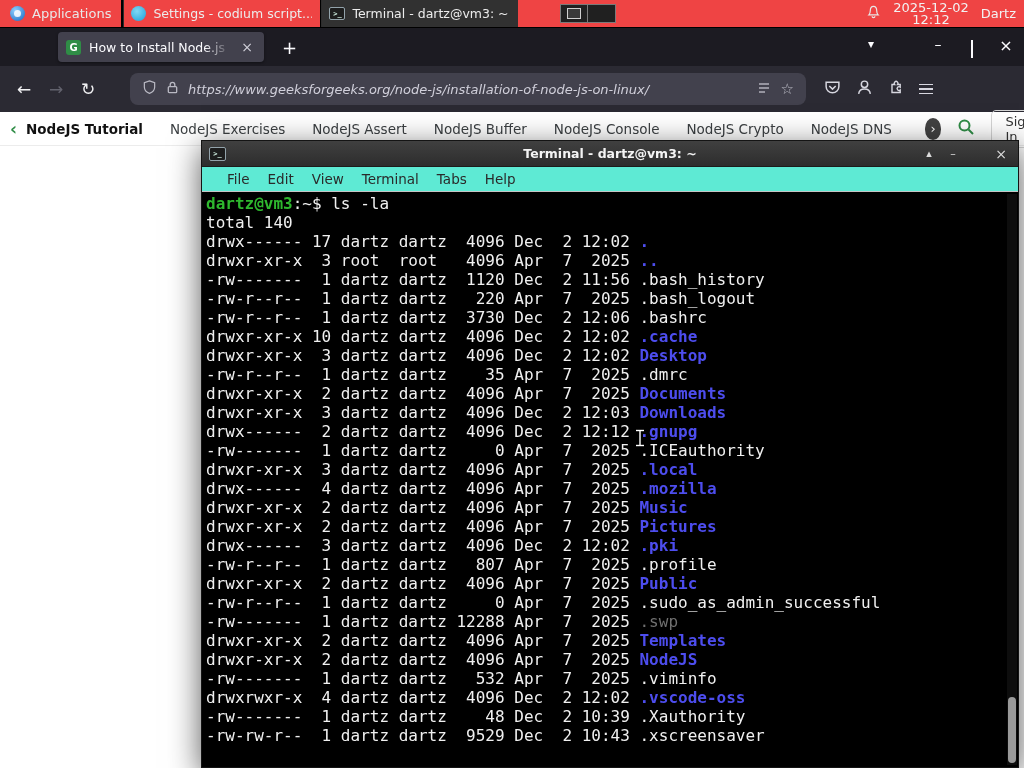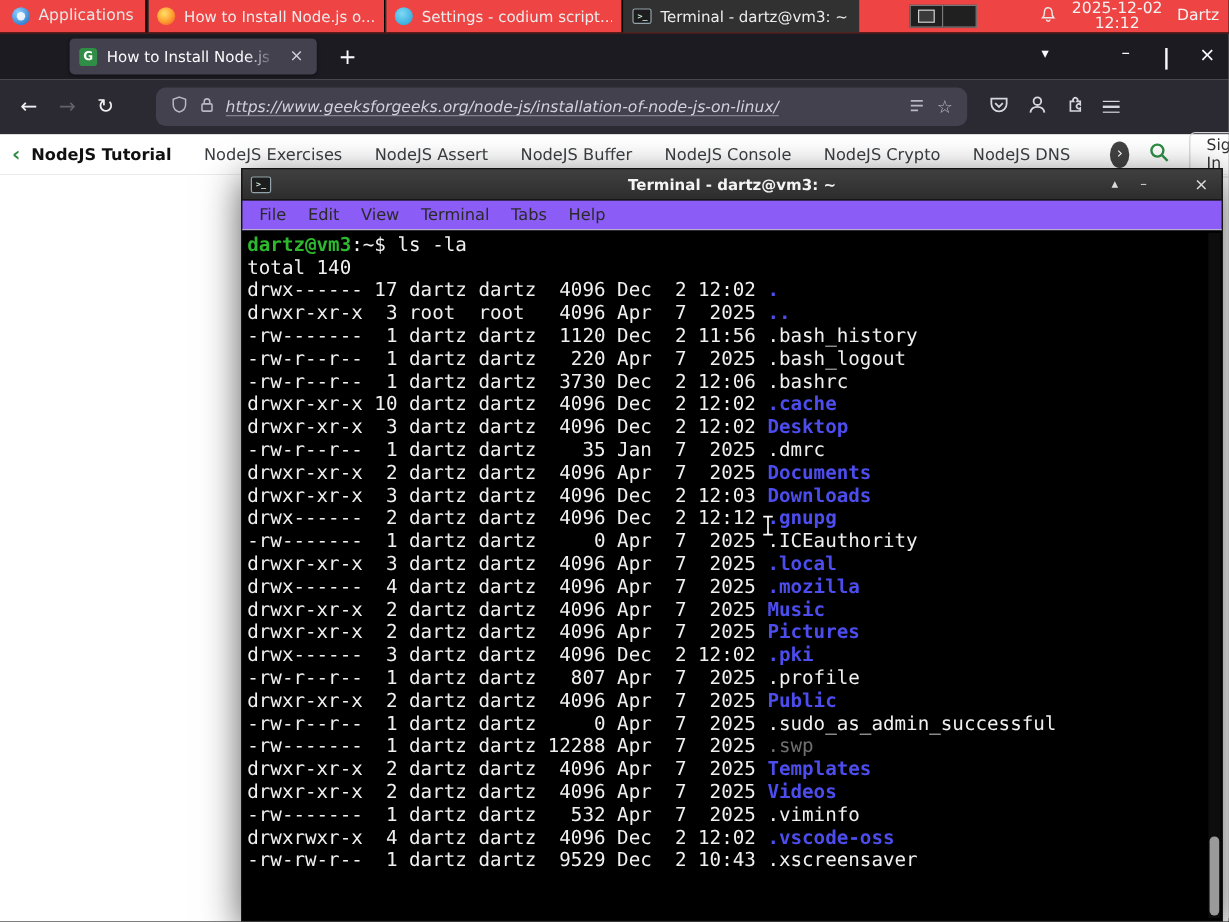--- a/index.html
+++ b/index.html
@@ -94,22 +94,22 @@
   .terminal { position:absolute; left:201px; top:140px; width:818px; height:628px;
     background:#000; border:1px solid #141414; box-shadow:0 8px 30px rgba(0,0,0,.65); z-index:10; }
   .t-titlebar { position:relative; height:26px; background:linear-gradient(#404040,#2d2d2d);
     border-bottom:1px solid #1c1c1c; display:flex; align-items:center; padding:0 7px; }
   .t-title { position:absolute; left:0; right:0; text-align:center; color:#f4f4f4;
     font-weight:bold; font-size:12.5px; pointer-events:none; }
   .t-btns { margin-left:auto; display:flex; align-items:center; gap:4px; z-index:2; }
   .t-btn { width:20px; text-align:center; color:#dcdcdc; font-size:11px; line-height:18px; }
   .t-btn .sqf { width:9px; height:9px; background:#dcdcdc; border-radius:1px; margin:0 auto; }
   .t-btn.close { font-size:14px; }
-  .t-menubar { height:25px; background:#8b5cf6; border-bottom:1px solid #c6c6c6;
-    display:flex; align-items:center; padding-left:5px; font-size:13.5px; color:#2a2a2a; }
+  .t-menubar { height:25px; background:#5eead4; border-bottom:1px solid #c6c6c6;
+    display:flex; align-items:center; padding-left:16px; font-size:13.5px; color:#2a2a2a; }
   .t-menu-item { padding:0 9px; }
   .t-body { position:relative; height:575px; background:#000; padding:2px 0 0 4px; overflow:hidden;
     font-family:"DejaVu Sans Mono","Liberation Mono",monospace; font-size:16px; line-height:19px; color:#f0f0f0; }
   .term-line { white-space:pre; height:19px; }
   .c-green { color:#2eb82e; font-weight:bold; }
   .c-dir { color:#4d4dee; font-weight:bold; }
   .c-dim { color:#707070; }
   .t-scroll { position:absolute; right:1px; top:2px; bottom:2px; width:10px; background:rgba(255,255,255,0.05); }
   .t-thumb { position:absolute; left:1px; bottom:2px; width:8px; height:66px; background:#9a9a9a; border-radius:4px; }
 
@@ -121,24 +121,20 @@
 
 <div>
 
   <div class="taskbar">
     <div class="tb-app">
       <span class="app-ico"></span>
       <span>Applications</span>
     </div>
     <div class="tb-sep"></div>
 
-    <div class="tb-win">
-      <span class="ff-ico"></span>
-      <span class="tb-title">How to Install Node.js o...</span>
-    </div>
     <div class="tb-win">
       <span class="codium-ico"></span>
       <span class="tb-title">Settings - codium script...</span>
     </div>
     <div class="tb-win active">
       <span class="term-ico">&gt;_</span>
       <span class="tb-title">Terminal - dartz@vm3: ~</span>
     </div>
 
     <div class="pager">
@@ -282,38 +278,39 @@
       <div class="term-line"><span class="c-green">dartz@vm3</span><span>:~$ </span><span>ls -la</span></div>
       <div class="term-line">total 140</div>
       <div>
           <div class="term-line"><span>drwx------ 17 dartz dartz  4096 Dec  2 12:02 </span><span class="c-dir">.</span></div>
           <div class="term-line"><span>drwxr-xr-x  3 root  root   4096 Apr  7  2025 </span><span class="c-dir">..</span></div>
           <div class="term-line"><span>-rw-------  1 dartz dartz  1120 Dec  2 11:56 </span><span class="">.bash_history</span></div>
           <div class="term-line"><span>-rw-r--r--  1 dartz dartz   220 Apr  7  2025 </span><span class="">.bash_logout</span></div>
           <div class="term-line"><span>-rw-r--r--  1 dartz dartz  3730 Dec  2 12:06 </span><span class="">.bashrc</span></div>
           <div class="term-line"><span>drwxr-xr-x 10 dartz dartz  4096 Dec  2 12:02 </span><span class="c-dir">.cache</span></div>
           <div class="term-line"><span>drwxr-xr-x  3 dartz dartz  4096 Dec  2 12:02 </span><span class="c-dir">Desktop</span></div>
-          <div class="term-line"><span>-rw-r--r--  1 dartz dartz    35 Jan  7  2025 </span><span class="">.dmrc</span></div>
+          <div class="term-line"><span>-rw-r--r--  1 dartz dartz    35 Apr  7  2025 </span><span class="">.dmrc</span></div>
           <div class="term-line"><span>drwxr-xr-x  2 dartz dartz  4096 Apr  7  2025 </span><span class="c-dir">Documents</span></div>
           <div class="term-line"><span>drwxr-xr-x  3 dartz dartz  4096 Dec  2 12:03 </span><span class="c-dir">Downloads</span></div>
           <div class="term-line"><span>drwx------  2 dartz dartz  4096 Dec  2 12:12 </span><span class="c-dir">.gnupg</span></div>
           <div class="term-line"><span>-rw-------  1 dartz dartz     0 Apr  7  2025 </span><span class="">.ICEauthority</span></div>
           <div class="term-line"><span>drwxr-xr-x  3 dartz dartz  4096 Apr  7  2025 </span><span class="c-dir">.local</span></div>
           <div class="term-line"><span>drwx------  4 dartz dartz  4096 Apr  7  2025 </span><span class="c-dir">.mozilla</span></div>
           <div class="term-line"><span>drwxr-xr-x  2 dartz dartz  4096 Apr  7  2025 </span><span class="c-dir">Music</span></div>
           <div class="term-line"><span>drwxr-xr-x  2 dartz dartz  4096 Apr  7  2025 </span><span class="c-dir">Pictures</span></div>
           <div class="term-line"><span>drwx------  3 dartz dartz  4096 Dec  2 12:02 </span><span class="c-dir">.pki</span></div>
           <div class="term-line"><span>-rw-r--r--  1 dartz dartz   807 Apr  7  2025 </span><span class="">.profile</span></div>
           <div class="term-line"><span>drwxr-xr-x  2 dartz dartz  4096 Apr  7  2025 </span><span class="c-dir">Public</span></div>
           <div class="term-line"><span>-rw-r--r--  1 dartz dartz     0 Apr  7  2025 </span><span class="">.sudo_as_admin_successful</span></div>
           <div class="term-line"><span>-rw-------  1 dartz dartz 12288 Apr  7  2025 </span><span class="c-dim">.swp</span></div>
           <div class="term-line"><span>drwxr-xr-x  2 dartz dartz  4096 Apr  7  2025 </span><span class="c-dir">Templates</span></div>
-          <div class="term-line"><span>drwxr-xr-x  2 dartz dartz  4096 Apr  7  2025 </span><span class="c-dir">Videos</span></div>
+          <div class="term-line"><span>drwxr-xr-x  2 dartz dartz  4096 Apr  7  2025 </span><span class="c-dir">NodeJS</span></div>
           <div class="term-line"><span>-rw-------  1 dartz dartz   532 Apr  7  2025 </span><span class="">.viminfo</span></div>
           <div class="term-line"><span>drwxrwxr-x  4 dartz dartz  4096 Dec  2 12:02 </span><span class="c-dir">.vscode-oss</span></div>
+          <div class="term-line"><span>-rw-------  1 dartz dartz    48 Dec  2 10:39 </span><span class="">.Xauthority</span></div>
           <div class="term-line"><span>-rw-rw-r--  1 dartz dartz  9529 Dec  2 10:43 </span><span class="">.xscreensaver</span></div>
         </div>
       <div class="t-scroll">
         <span class="t-thumb"></span>
       </div>
     </div>
   </div>
 
   <div class="ibeam">
     <svg width="14" height="20" viewBox="0 0 14 20">

